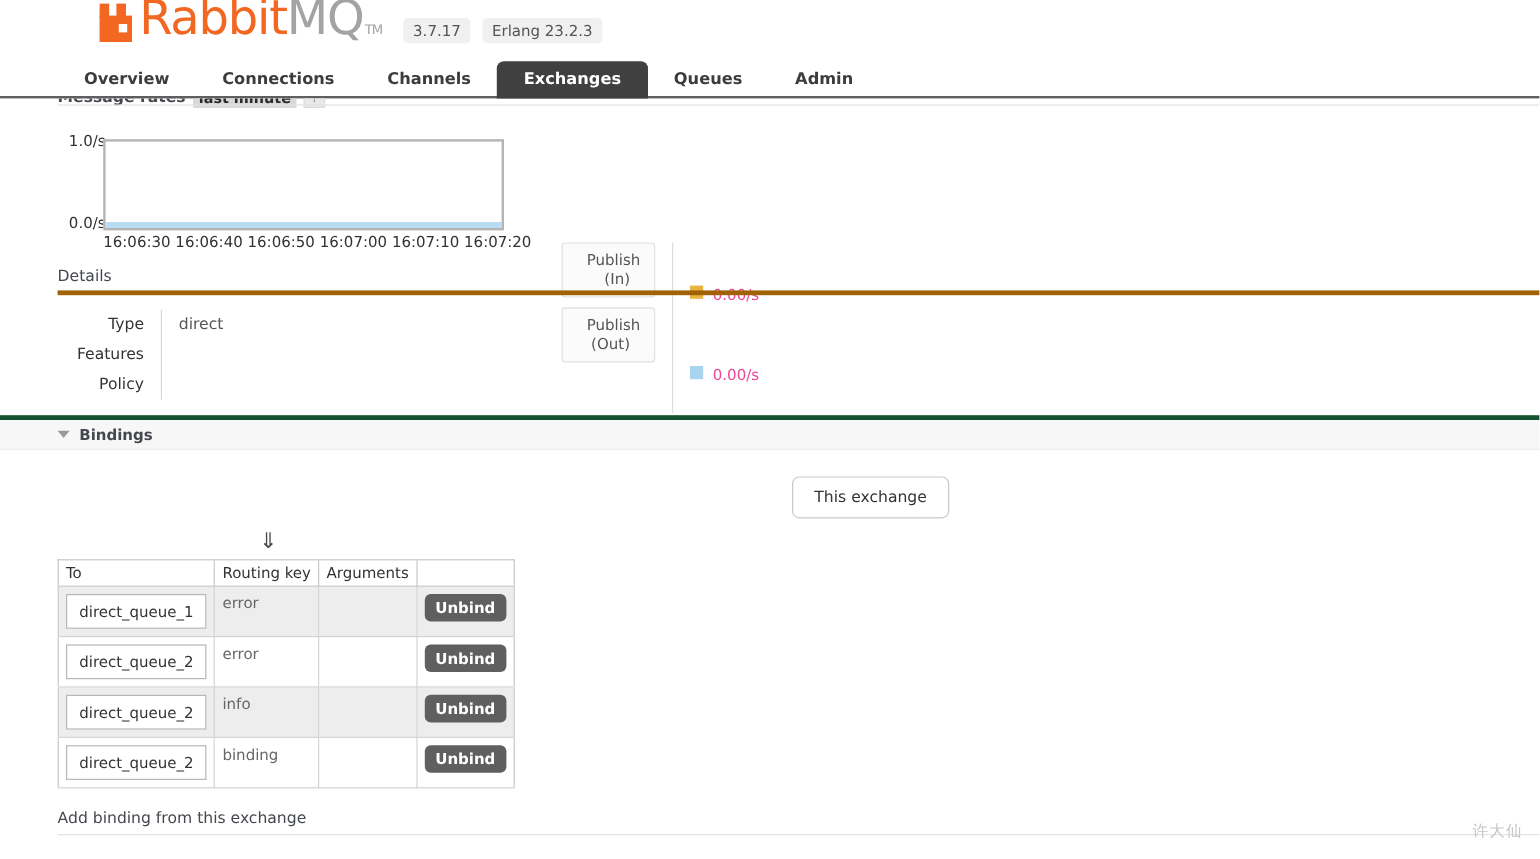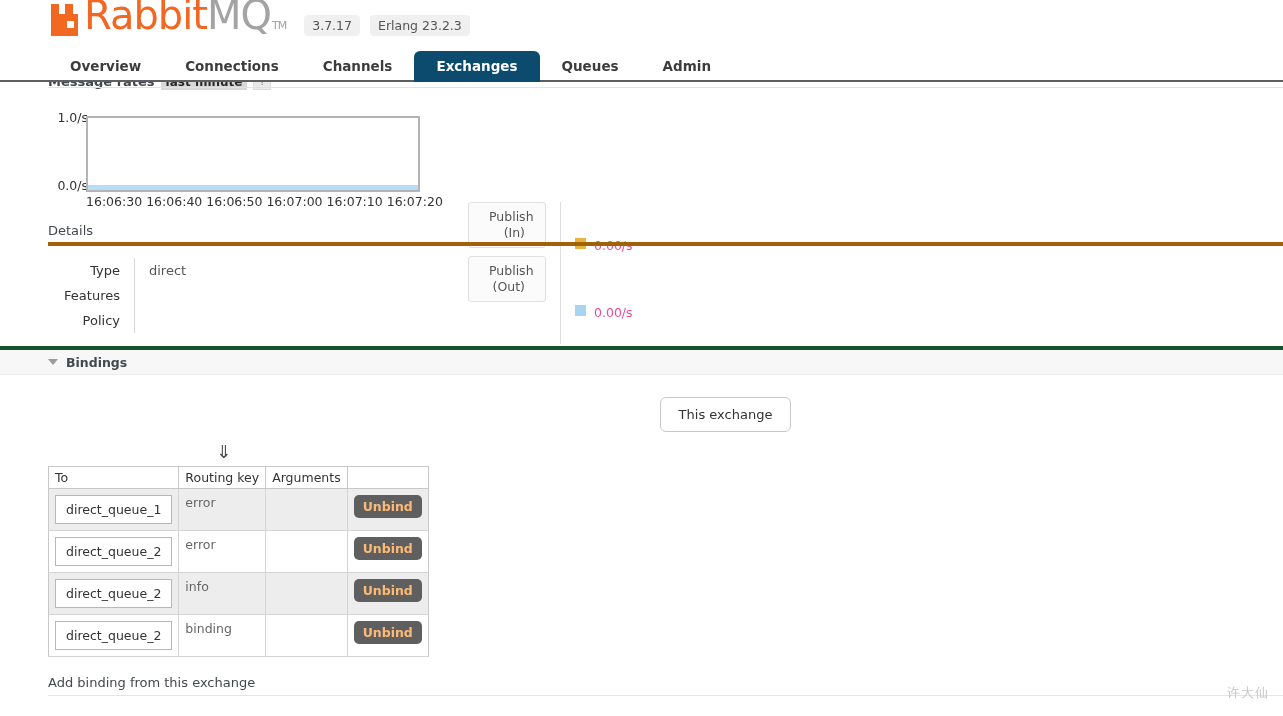--- a/index.html
+++ b/index.html
@@ -16,20 +16,21 @@
     overflow: hidden;
     position: relative;
   }
 
   
   .header {
     position: relative;
     height: 46px;
     padding-left: 68px;
     box-sizing: border-box;
+    margin-left: 32px;
   }
   .logo-row {
     position: absolute;
     left: 48px;
     top: -6px;
     display: flex;
     align-items: center;
   }
   .logo-mark {
     position: relative;
@@ -114,21 +115,21 @@
     font-size: 13.5px;
     font-weight: bold;
     color: #3c3c3c;
     padding: 7px 22px 8px 22px;
     position: relative;
     z-index: 2;
     white-space: nowrap;
     cursor: pointer;
   }
   .tab.active {
-    background: #0c4a6e;
+    background: #404040;
     color: #ffffff;
     border-radius: 6px 6px 0 0;
   }
 
   
   .clipped-row {
     position: relative;
     height: 12px;
     padding-left: 72px;
     overflow: hidden;
@@ -420,21 +421,21 @@
     font-size: 12.5px;
     color: #333333;
     text-align: center;
     min-width: 100px;
     box-sizing: border-box;
     cursor: pointer;
   }
   .unbind-btn {
     display: inline-block;
     background: #5f5f5f;
-    color: #fdba74;
+    color: #ffffff;
     font-size: 12.5px;
     font-weight: bold;
     border-radius: 5px;
     padding: 4px 9px;
     cursor: pointer;
     white-space: nowrap;
   }
 
   
   .add-binding {

